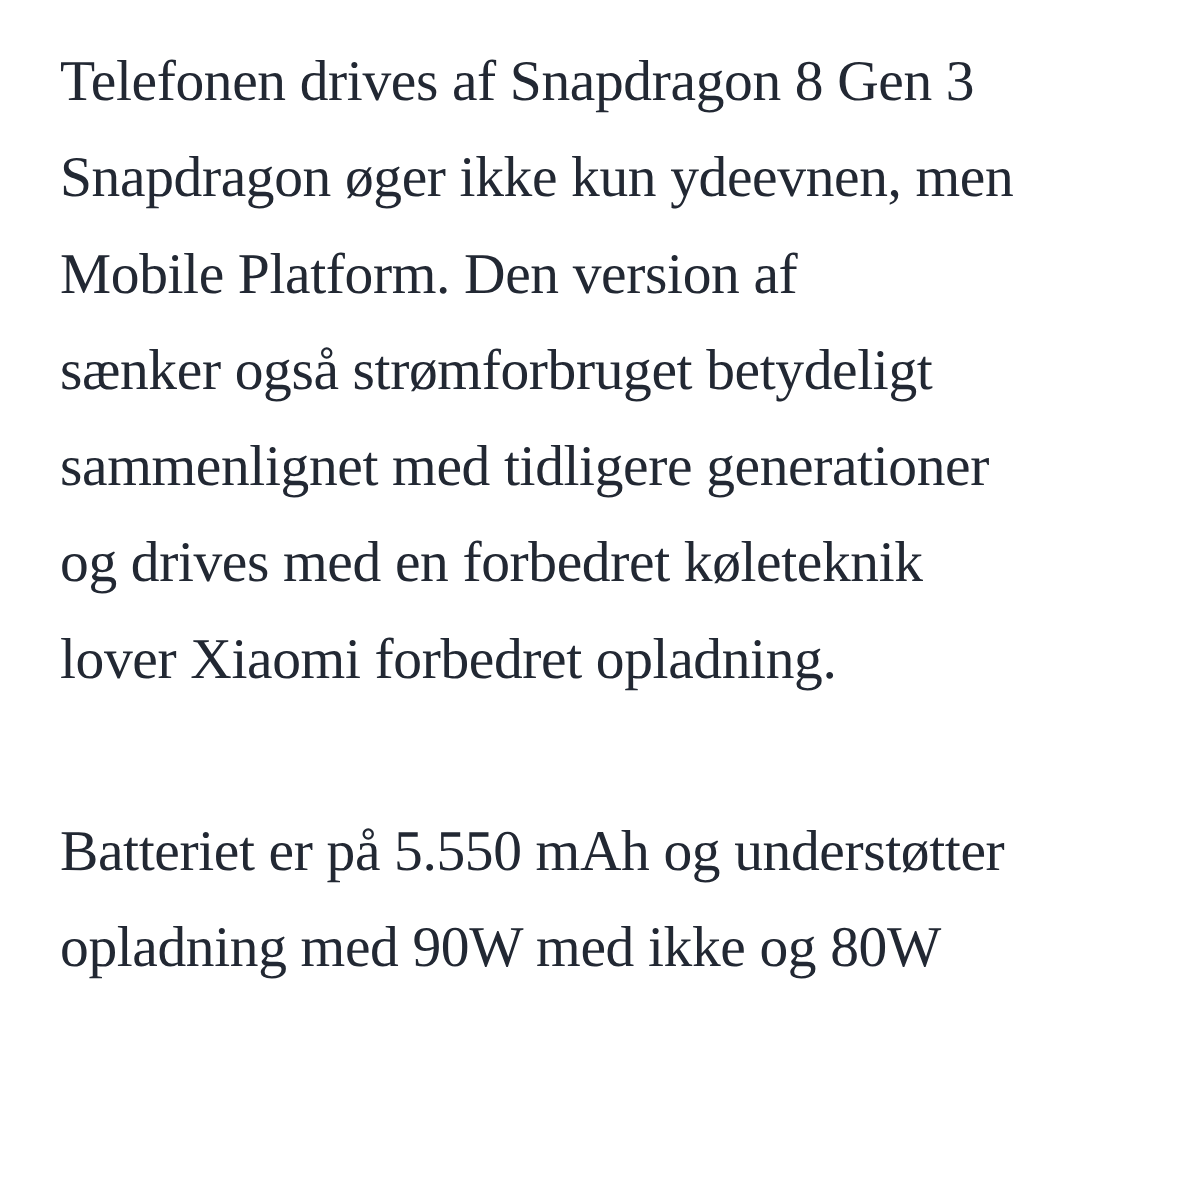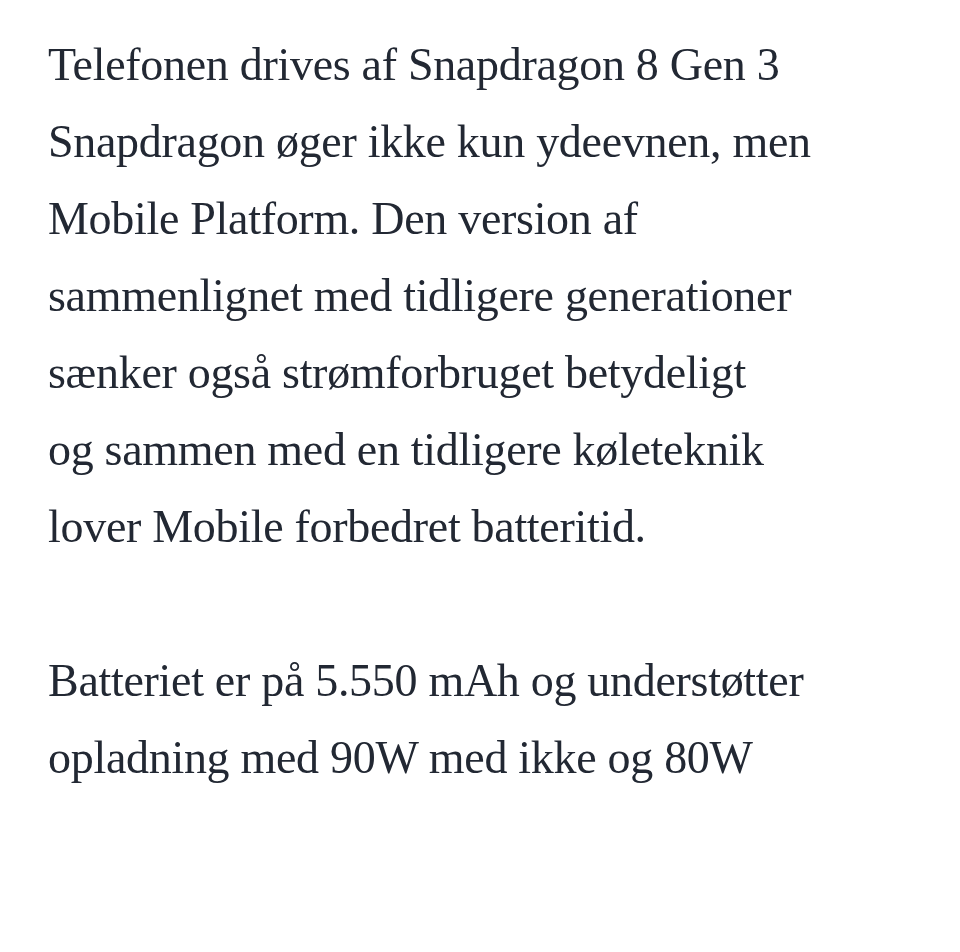--- a/index.html
+++ b/index.html
@@ -38,24 +38,24 @@
 </head>
 <body>
 
 <div class="page" style="color: rgb(34, 40, 51); background: rgb(255, 255, 255);">
   <div class="article">
 
     <div class="paragraph">
       <div class="line">Telefonen drives af Snapdragon 8 Gen 3</div>
       <div class="line">Snapdragon øger ikke kun ydeevnen, men</div>
       <div class="line">Mobile Platform. Den version af</div>
+      <div class="line">sænker også strømforbruget betydeligt</div>
       <div class="line">sammenlignet med tidligere generationer</div>
-      <div class="line">sænker også strømforbruget betydeligt</div>
-      <div class="line">og sammen med en tidligere køleteknik</div>
-      <div class="line">lover Mobile forbedret batteritid.</div>
+      <div class="line">og drives med en forbedret køleteknik</div>
+      <div class="line">lover Xiaomi forbedret opladning.</div>
     </div>
 
     <div class="paragraph">
       <div class="line">Batteriet er på 5.550 mAh og understøtter</div>
       <div class="line">opladning med 90W med ikke og 80W</div>
     </div>
 
   </div>
 </div>
 

